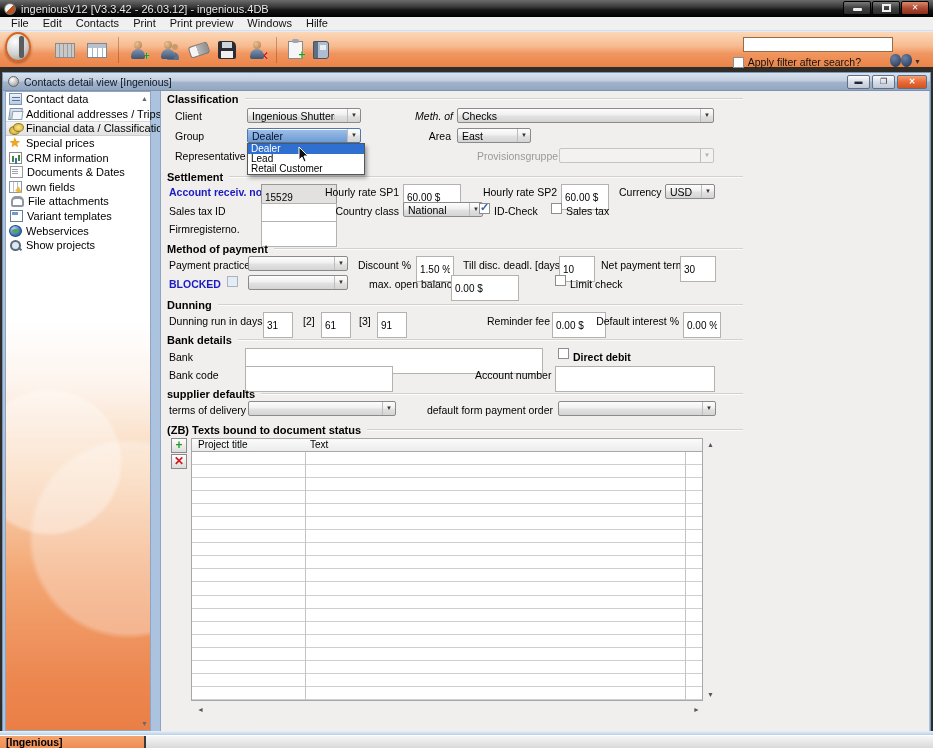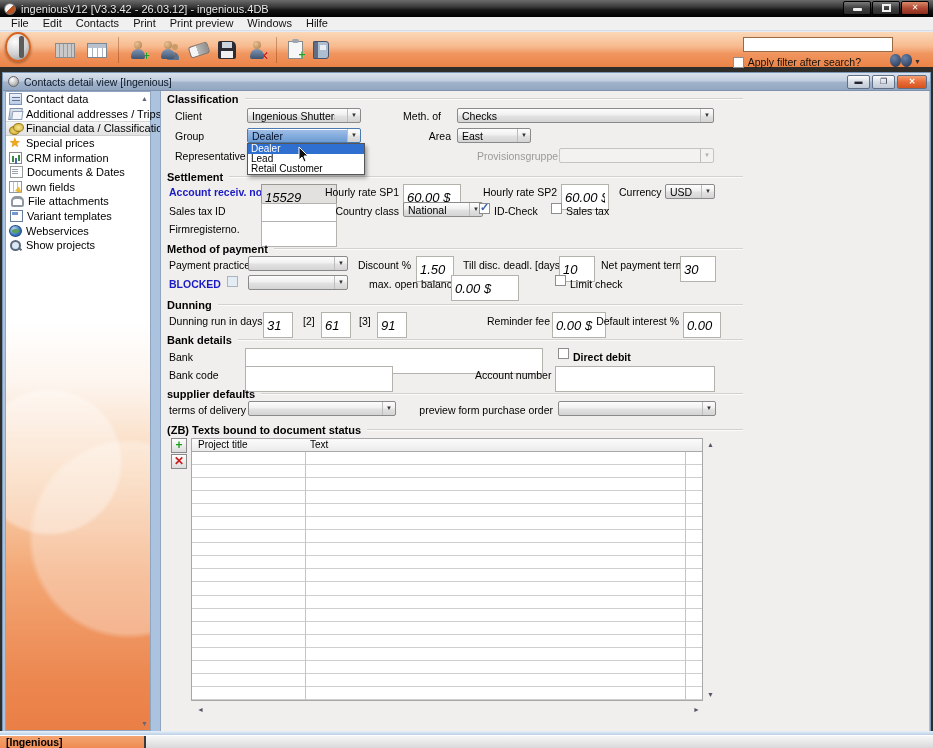--- a/index.html
+++ b/index.html
@@ -128,21 +128,21 @@
   .form { position:absolute; left:157px; top:18px; width:769px; height:640px; background:#f0efed;
     border-left:1px solid #8fa5c0; font-size:10.5px; }
   .sect-title { position:absolute; display:flex; align-items:center; gap:6px; left:6px; width:576px; font-weight:bold; font-size:11px; }
   .sect-title::after { content:""; flex:1; height:1px; background:#d2d1cd; border-bottom:1px solid #fbfbfa; }
   .lbl { position:absolute; white-space:nowrap; line-height:14px; }
   .lbl.r { text-align:right; }
   .lbl.blue { color:#1a1ac4; font-weight:bold; }
   .lbl.gray { color:#9a9a9a; }
   .lbl.b { font-weight:bold; }
 
-  .fin { position:absolute; height:26px; border:1px solid #b4b2ad; background:#fff; font-size:13px; padding:0 3px; font-family:"Liberation Sans",sans-serif;font-style:italic; }
+  .fin { position:absolute; height:26px; border:1px solid #b4b2ad; background:#fff; font-size:10px; padding:0 3px; font-family:"Liberation Sans",sans-serif; }
   .fin.num { text-align:left; }
   .fin.ro { background:#e2e1df; border-color:#9a9892; }
 
   .combo { position:absolute; height:15px; border:1px solid #8a8a8a; border-radius:2px;
     background:linear-gradient(#fdfdfd,#f0f0f0 45%,#e2e2e2 55%,#d4d4d4); display:flex; align-items:center; }
   .combo .cval { flex:1; padding:0 4px; font-size:10.5px; white-space:nowrap; overflow:hidden; }
   .combo .carr { width:13px; text-align:center; font-size:6px; color:#333; border-left:1px solid #bdbdbd; line-height:13px; }
   .combo.open { border-color:#4a7ab0; }
   .combo.open .cval { background:linear-gradient(#9dbde6,#6c9bd4); color:#05112a; }
   .combo.disabled { background:#f3f2f0; border-color:#c6c4c0; }
@@ -319,21 +319,21 @@
   <div class="form">
 
     <div class="sect-title" style="top:2px;">
         <span>Classification</span>
       </div>
     <span class="lbl" style="left:14px; top:18px;">Client</span>
     <div class="combo" style="left:86px; top:17px; width:114px;gap:12px;">
       <span class="cval">Ingenious Shutters</span>
         <span class="carr">▼</span>
     </div>
-    <span class="lbl r" style="left:228px; top:18px; width:52px;">Meth. of</span>
+    <span class="lbl r" style="left:240px; top:18px; width:52px;font-style:italic;">Meth. of</span>
     <div class="combo" style="left:296px; top:17px; width:257px;">
       <span class="cval">Checks</span>
         <span class="carr">▼</span>
     </div>
 
     <span class="lbl" style="left:14px; top:38px;">Group</span>
     <div class="combo open" style="left:86px; top:37px; width:114px;">
       <span class="cval">Dealer</span>
         <span class="carr">▼</span>
     </div>
@@ -442,21 +442,21 @@
     <input class="fin" style="left: 394px; top: 275px; width: 160px;" value="">
 
     <div class="sect-title" style="top:297px;">
         <span>supplier defaults</span>
       </div>
     <span class="lbl" style="left:8px; top:312px;">terms of delivery</span>
     <div class="combo" style="left:87px; top:310px; width:148px;">
       <span class="cval"></span>
         <span class="carr">▼</span>
     </div>
-    <span class="lbl r" style="left:256px; top:312px; width:136px;">preview form purchase order</span>
+    <span class="lbl r" style="left:256px; top:312px; width:136px;">default form payment order</span>
     <div class="combo" style="left:397px; top:310px; width:158px;">
       <span class="cval"></span>
         <span class="carr">▼</span>
     </div>
 
     <div class="sect-title" style="top:333px;">
         <span>(ZB) Texts bound to document status</span>
       </div>
     <span class="zb-btn add" style="left:10px; top:347px;">+</span>
     <span class="zb-btn del" style="left:10px; top:363px;">✕</span>

